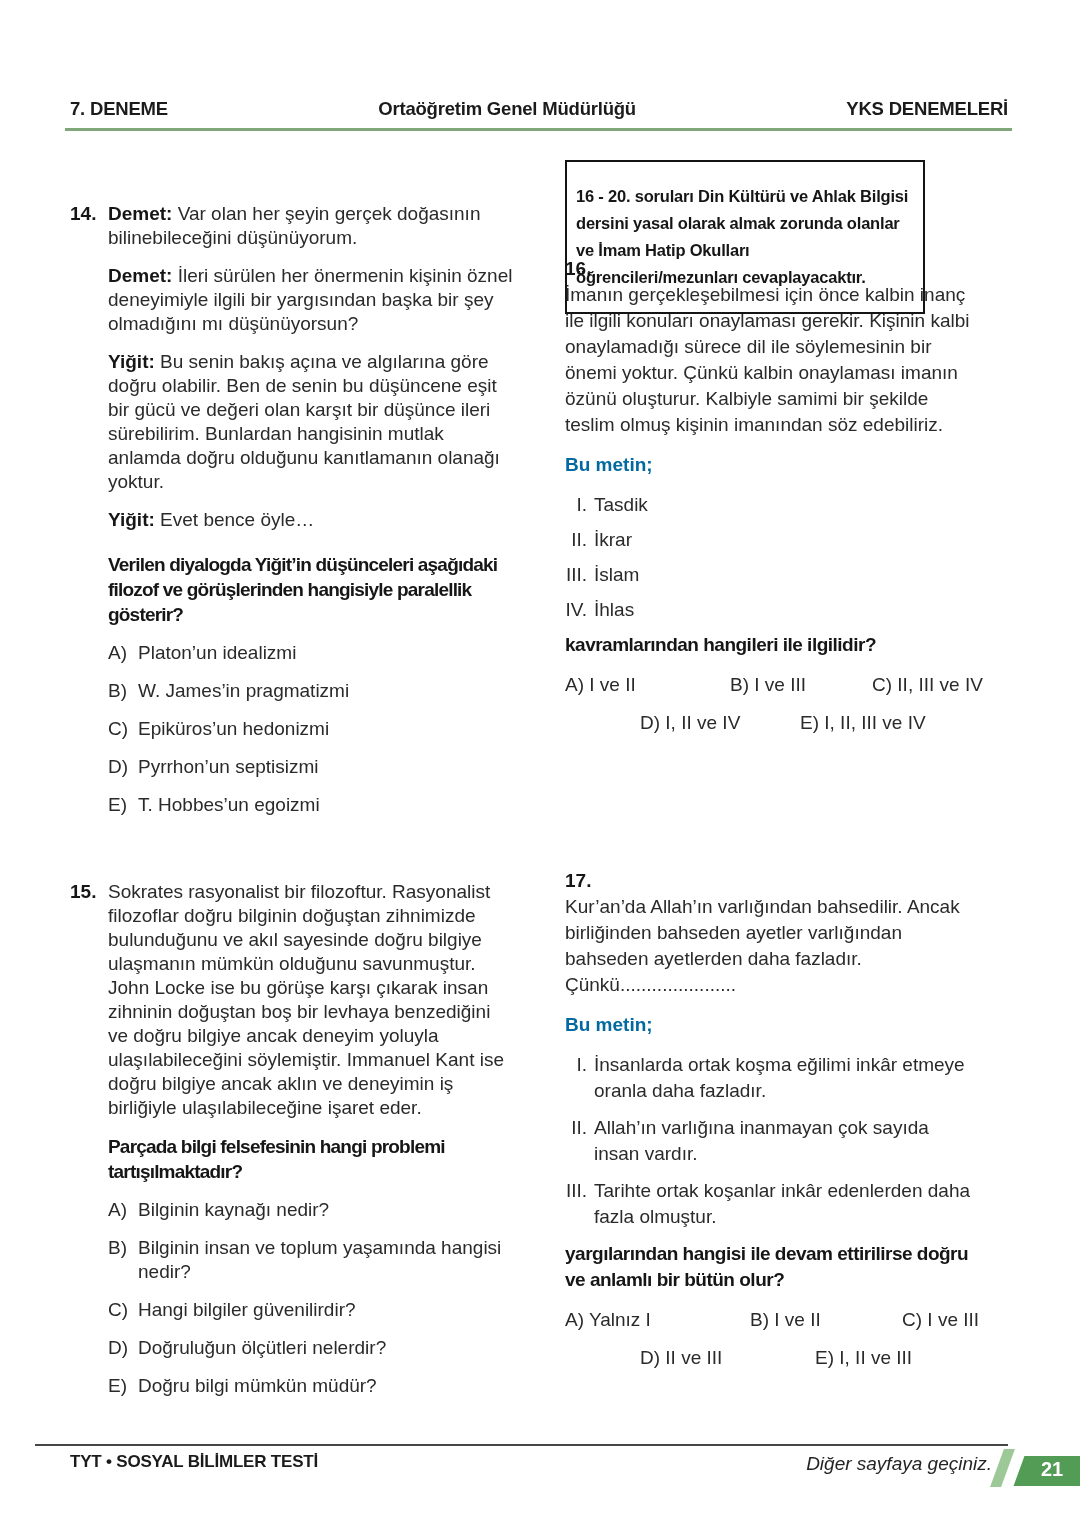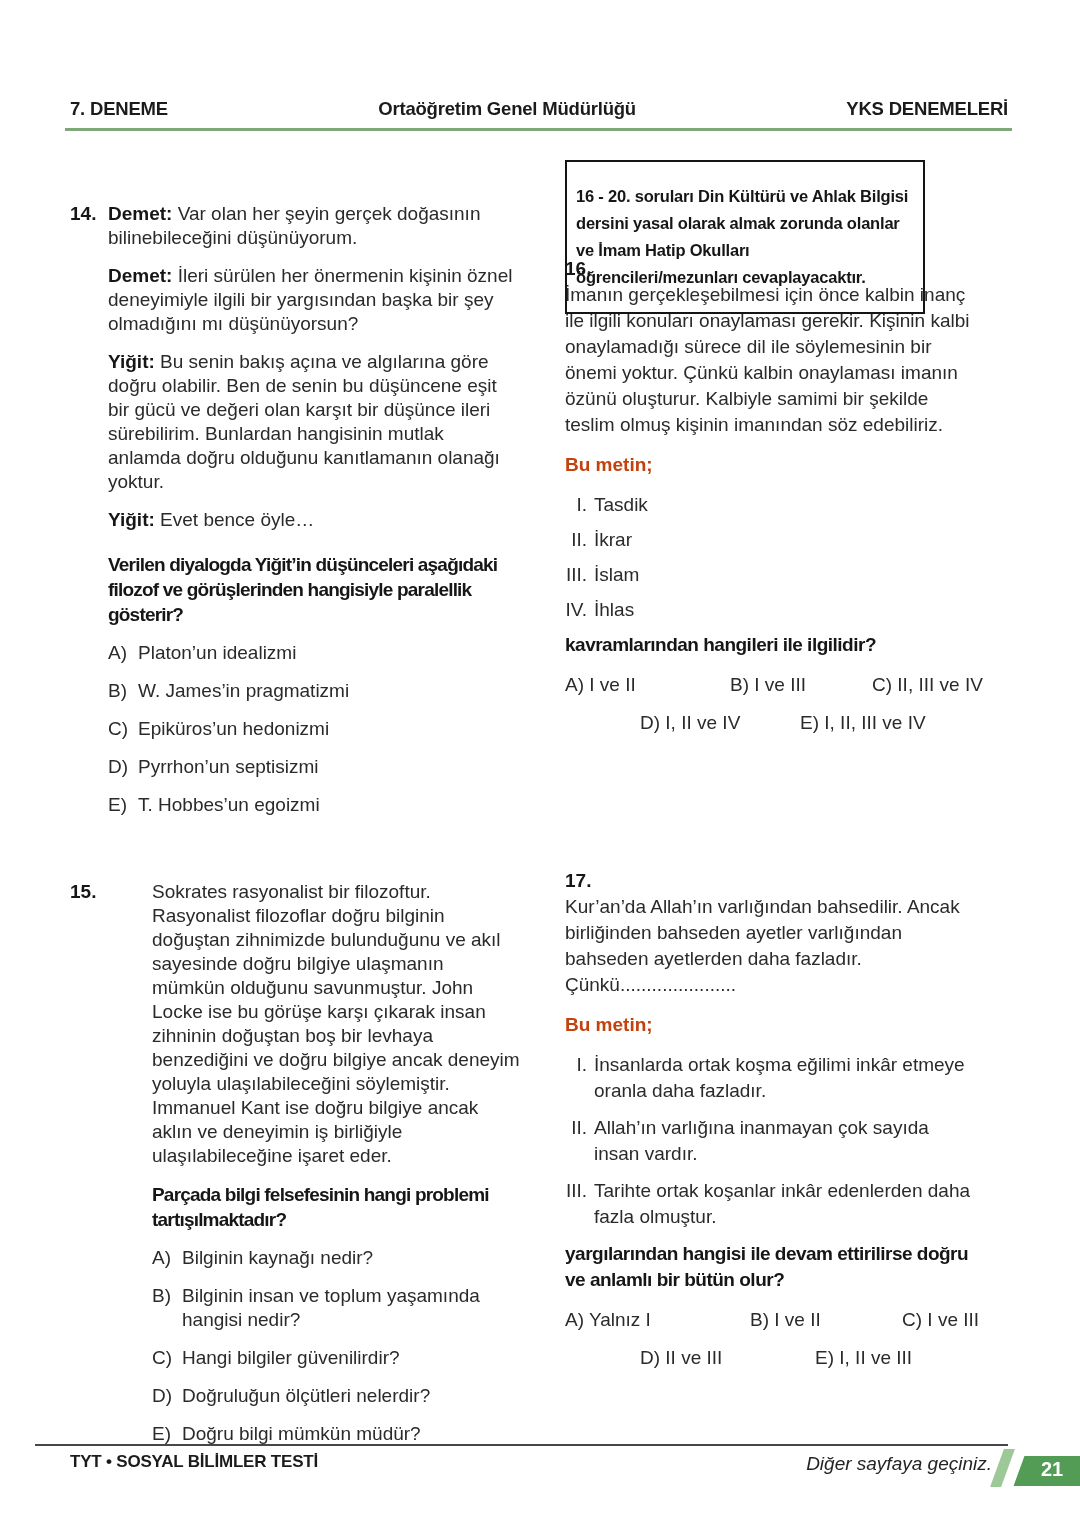--- a/index.html
+++ b/index.html
@@ -23,21 +23,21 @@
   .qleft .qnum { width:38px; }
   .qleft .qbody { width:406px; }
   .qright { left:565px; width:450px; line-height:26px;flex-direction:column; }
   .qright .qnum { width:35px; }
   .qright .qbody { width:412px; }
   .q p { margin:0 0 14px 0; }
   .q p:last-child { margin-bottom:0; }
   .speaker { font-weight:bold; color:#161616; }
   .stem { font-weight:bold; color:#161616; letter-spacing:-0.8px; margin-top:20px !important; line-height:25px; }
   .qright .stem { letter-spacing:-0.5px; line-height:26px; margin-top:9px !important; }
-  .lead { font-weight:bold; color:#c2410c; margin-top:10px !important; }
+  .lead { font-weight:bold; color:#0369a1; margin-top:10px !important; }
 
   .opts { margin-top:12px; }
   .opt { display:flex; margin-bottom:14px; }
   .opt .optlabel { width:30px; flex-shrink:0; }
 
   
   .rits { margin-top:8px; }
   .rit { display:flex; margin-bottom:9px; }
   .rit .rnum { width:22px; text-align:right; margin-right:7px; flex-shrink:0; }
   .rit .rtext { flex:1; }
@@ -100,21 +100,21 @@
             <span>Pyrrhon’un septisizmi</span>
           </div>
         <div class="opt">
             <span class="optlabel">E)</span>
             <span>T. Hobbes’un egoizmi</span>
           </div>
       </div>
     </div>
   </div>
 
-  <div class="q qleft" style="top:840px;gap:44px;">
+  <div class="q qleft" style="top:840px;">
     <div class="qnum">15.</div>
     <div class="qbody">
       <p>Sokrates rasyonalist bir filozoftur. Rasyonalist filozoflar doğru bilginin doğuştan zihnimizde bulunduğunu ve akıl sayesinde doğru bilgiye ulaşmanın mümkün olduğunu savunmuştur. John Locke ise bu görüşe karşı çıkarak insan zihninin doğuştan boş bir levhaya benzediğini ve doğru bilgiye ancak deneyim yoluyla ulaşılabileceğini söylemiştir. Immanuel Kant ise doğru bilgiye ancak aklın ve deneyimin iş birliğiyle ulaşılabileceğine işaret eder.</p>
       <p class="stem" style="margin-top:14px !important;">Parçada bilgi felsefesinin hangi problemi tartışılmaktadır?</p>
       <div class="opts" style="margin-top:14px;">
         <div class="opt">
             <span class="optlabel">A)</span>
             <span>Bilginin kaynağı nedir?</span>
           </div>
         <div class="opt">

